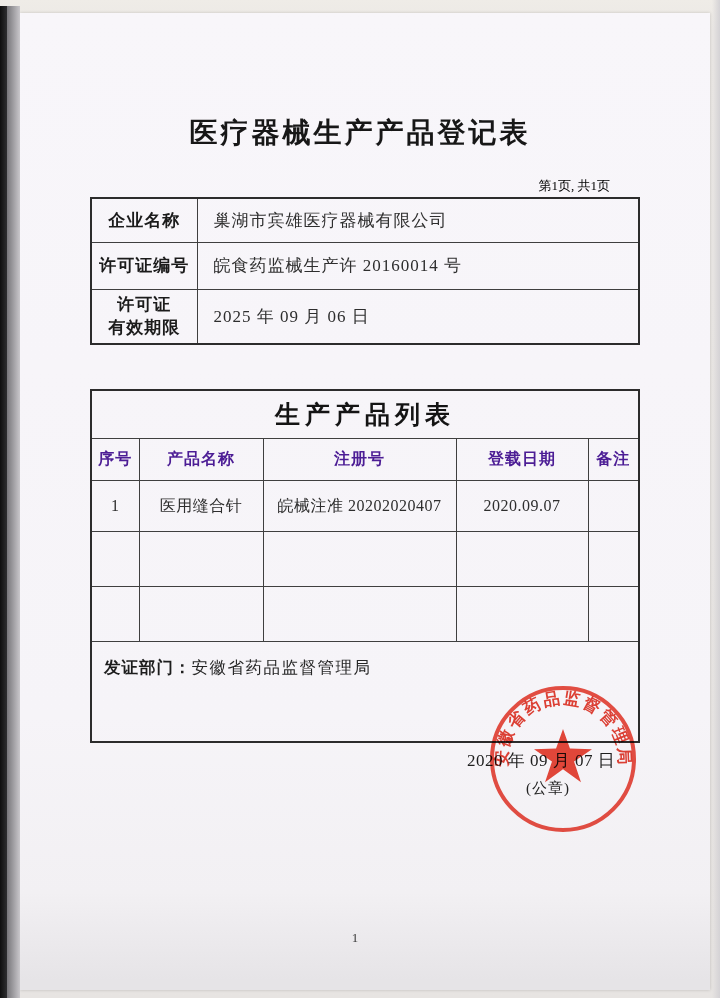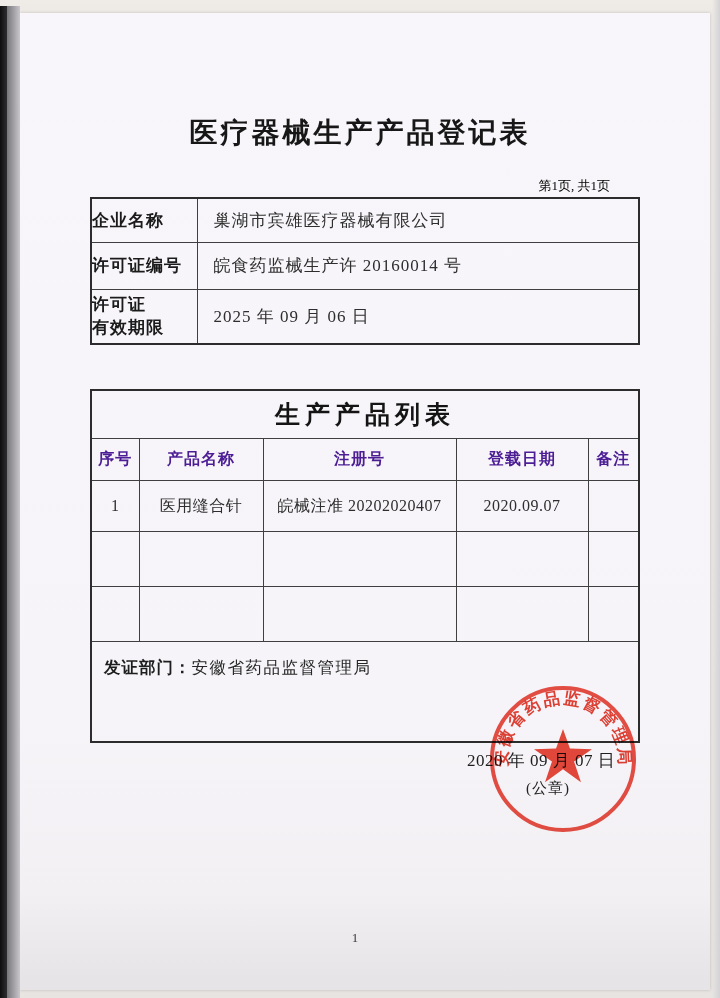--- a/index.html
+++ b/index.html
@@ -37,21 +37,21 @@
     position:absolute;top:177px;right:110px;
     font-size:13px;color:#000000;
     font-family:"Liberation Serif","DejaVu Serif",serif;
     text-align:center;
   }
   table{border-collapse:collapse;table-layout:fixed;}
   .info-table{position:absolute;left:90px;top:197px;width:548px;border:2.5px solid #2c2c2c;}
   .product-table{position:absolute;left:90px;top:389px;width:548px;border:2.5px solid #2c2c2c;}
   td,th{border:1.5px solid #3f3f3f;padding:0;overflow:hidden;}
   .label-cell{
-    vertical-align:middle;
+    text-align:center;vertical-align:middle;
     font-size:17px;font-weight:700;color:#1b1b1b;letter-spacing:1px;
   }
   .value-cell{
     text-align:left;vertical-align:middle;padding-left:16px;
     font-family:"Liberation Serif","DejaVu Serif",serif;
     font-size:17px;color:#2e2e2e;letter-spacing:1px;margin-left:30px;
   }
   .section-cell{
     text-align:center;vertical-align:middle;
     font-family:"Liberation Serif","DejaVu Serif",serif;

